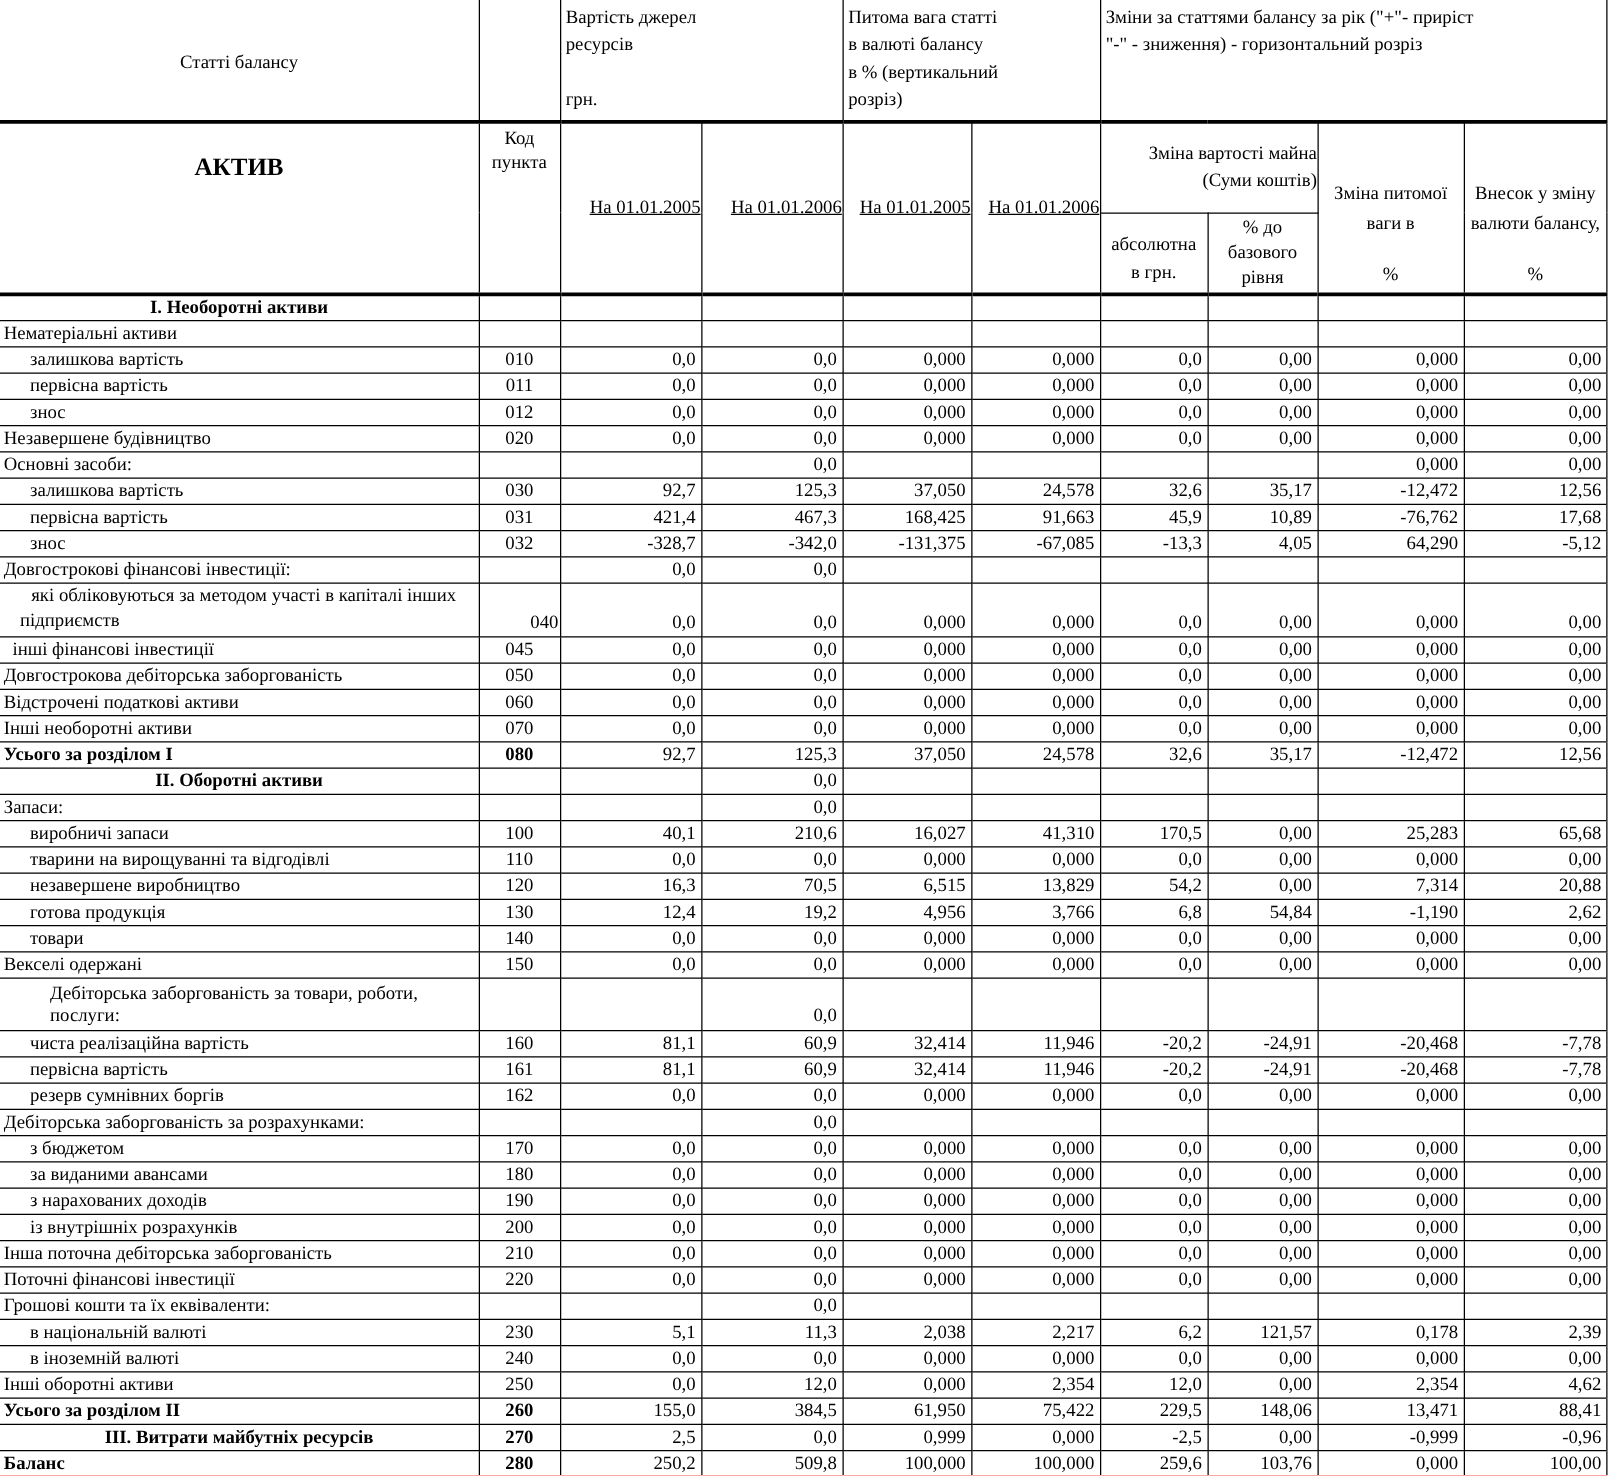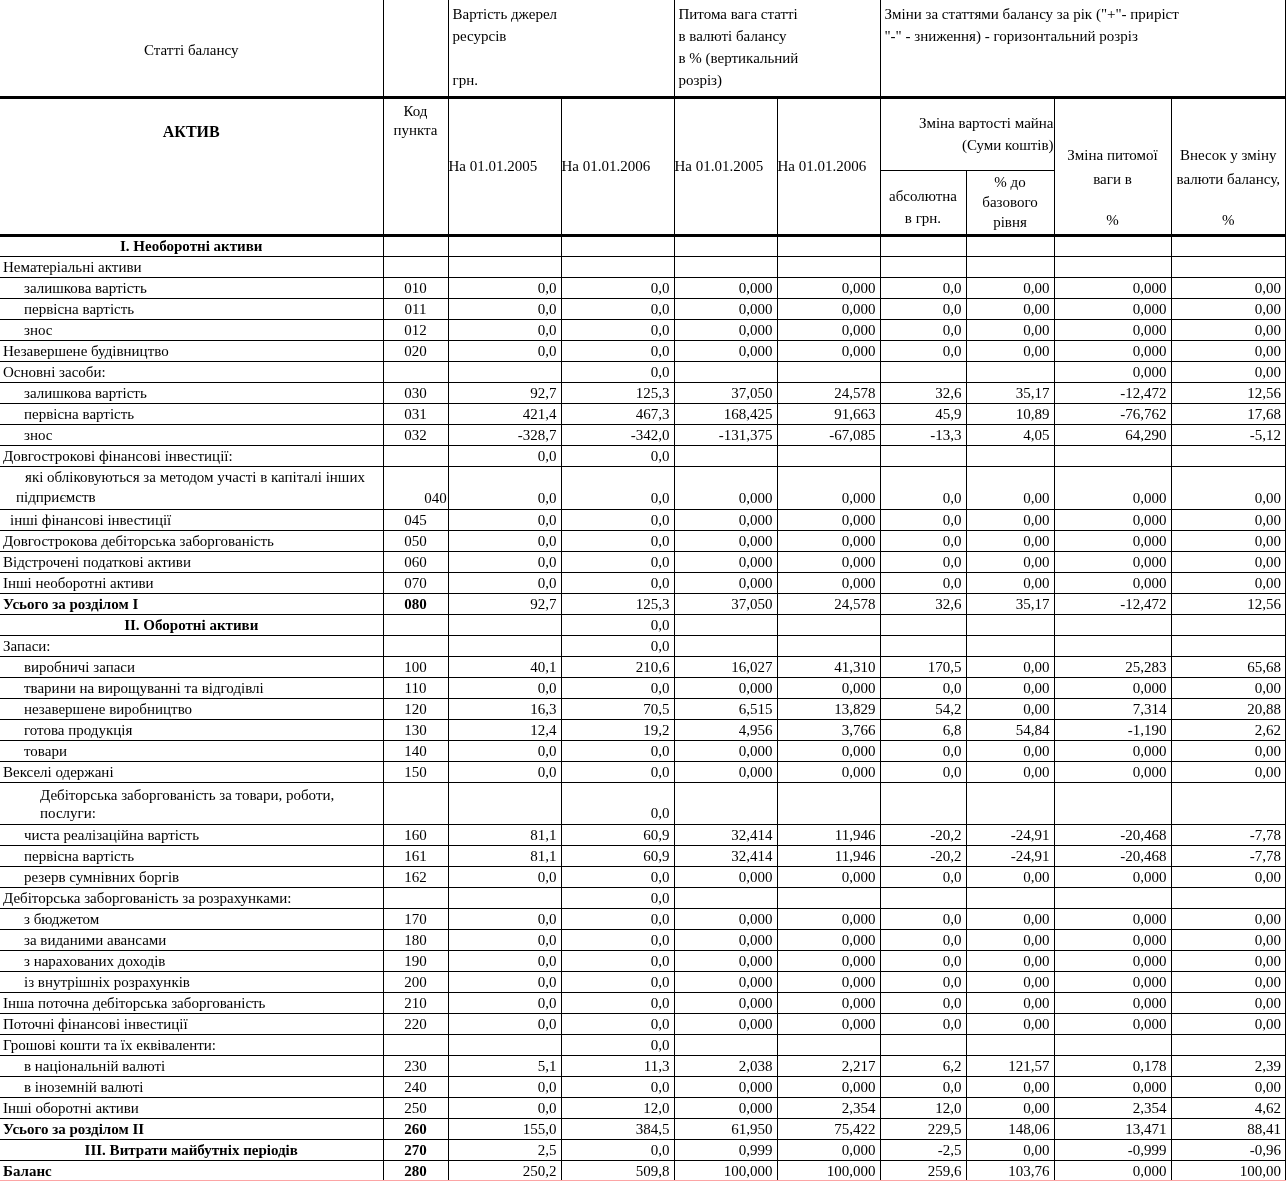--- a/index.html
+++ b/index.html
@@ -12,23 +12,23 @@
   tr.band1 th{height:97px;border-top:none;border-bottom:3px solid #000;vertical-align:top;}
   th.no-left{border-left:none;}
   th.right-edge,td.right-edge{border-right:2px solid #000;}
   th.articles{text-align:center;padding-top:42px;}
   th.grp{line-height:22px;text-align:left;padding:3px 4px 0 4px;}
 
   
   tr.band2 th{height:73px;}
   tr.band3 th{height:65px;}
   th.thick-bot{border-bottom:3px solid #000;}
-  th.aktiv{vertical-align:top;padding-top:24px;text-align:center;font-weight:bold;font-size:16px;}
+  th.aktiv{vertical-align:top;padding-top:24px;text-align:center;font-weight:bold;font-size:20px;}
   th.code-hdr{vertical-align:top;text-align:center;padding-top:3px;line-height:19px;}
-  th.date{vertical-align:middle;text-align:left;}
+  th.date{vertical-align:middle;text-align:right;text-decoration:underline;}
   th.chg-main{vertical-align:middle;text-align:right;padding-left:4px;line-height:22px;}
   th.chg-abs{vertical-align:bottom;text-align:center;line-height:22px;padding-bottom:5px;}
   th.chg-pct{vertical-align:middle;text-align:center;line-height:20px;}
   th.two-part{position:relative;vertical-align:top;text-align:center;}
   th.two-part .top-text{margin-top:27px;line-height:24px;}
   th.two-part .pct-bottom{position:absolute;left:0;right:0;bottom:5px;text-align:center;}
 
   
   tbody tr{height:21px;}
   tbody td{vertical-align:middle;line-height:1.2;}
@@ -593,21 +593,21 @@
         <td class="num">155,0</td>
         <td class="num">384,5</td>
         <td class="num">61,950</td>
         <td class="num">75,422</td>
         <td class="num">229,5</td>
         <td class="num">148,06</td>
         <td class="num">13,471</td>
         <td class="num right-edge">88,41</td>
       </tr>
       <tr>
-        <td class="label section">III. Витрати майбутніх періодів</td>
+        <td class="label section">III. Витрати майбутніх ресурсів</td>
         <td class="code bold">270</td>
         <td class="num">2,5</td>
         <td class="num">0,0</td>
         <td class="num">0,999</td>
         <td class="num">0,000</td>
         <td class="num">-2,5</td>
         <td class="num">0,00</td>
         <td class="num">-0,999</td>
         <td class="num right-edge">-0,96</td>
       </tr>

